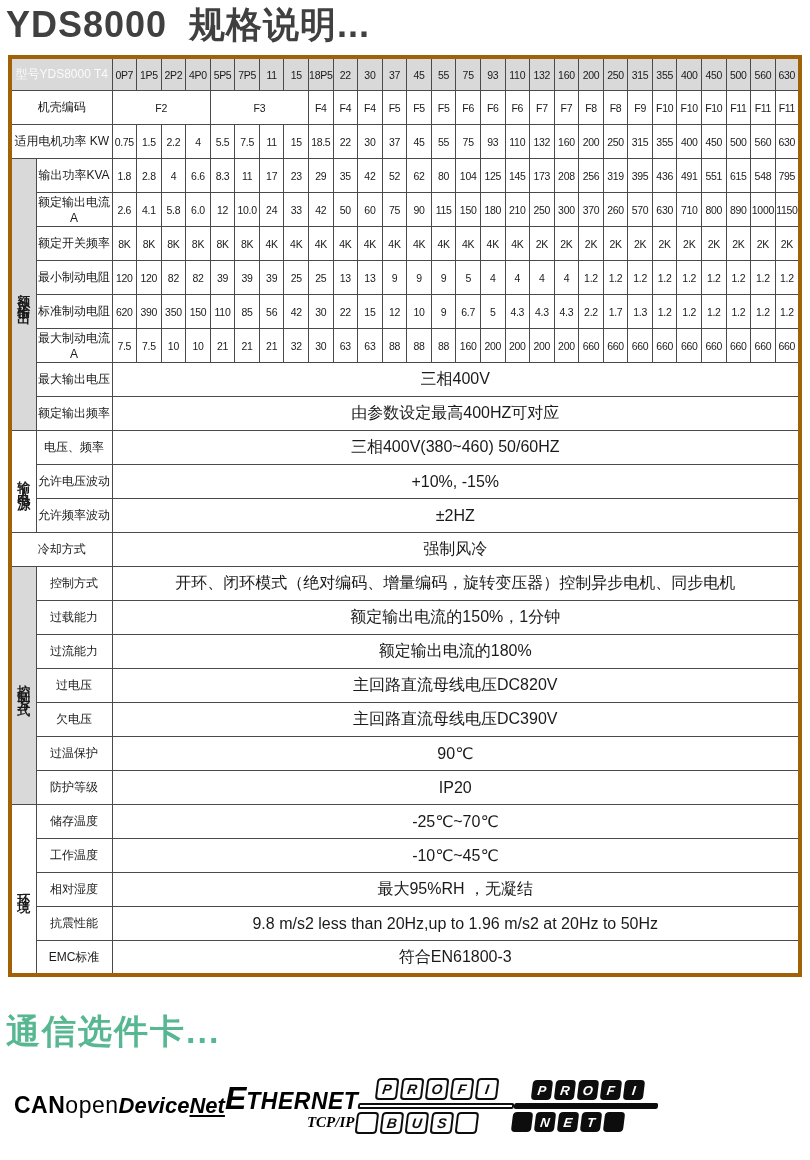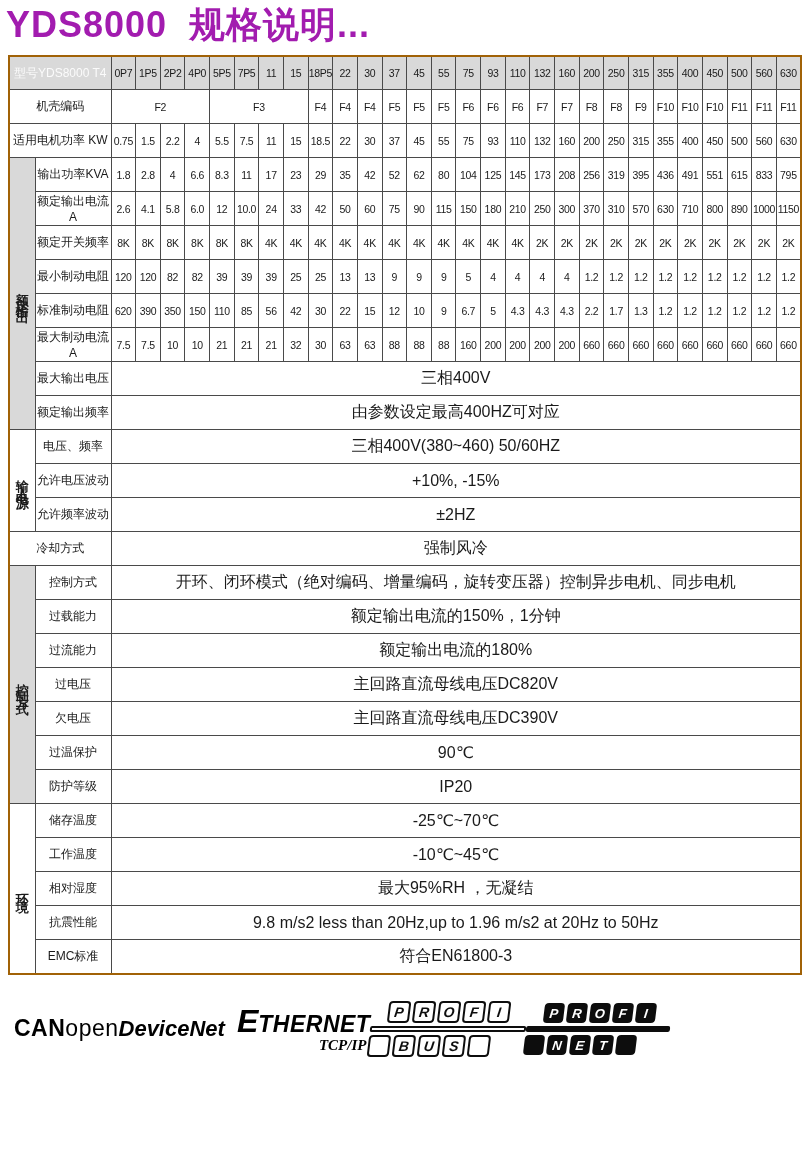--- a/index.html
+++ b/index.html
@@ -5,27 +5,27 @@
   * { box-sizing: border-box; }
   html,body { margin:0; padding:0; }
   body {
     width:810px; height:1160px; background:#ffffff; overflow:hidden;
     font-family:"Liberation Sans","DejaVu Sans",sans-serif; color:#1a1a1a;
   }
   .page { width:810px; height:1160px; position:relative; }
 
   .page-title {
     margin:2px 0 0 6px; font-size:36px; font-weight:bold; letter-spacing:1px;
-    color:#a21caf; white-space:pre; line-height:1.3;
+    color:#404040; white-space:pre; line-height:1.3;
   }
 
   table.spec {
     border-collapse:collapse; table-layout:fixed;
     width:794px; margin:6px 0 0 8px;
-    border:2px solid #a16207;
+    border:4px solid #a16207;
   }
   table.spec td {
     border:1px solid #4a4a4a; text-align:center; vertical-align:middle;
     padding:0; height:34px; overflow:hidden;
   }
   td.dcell { font-size:10.5px; letter-spacing:-0.3px; }
   td.lbl   { font-size:12px; }
   td.mval  { font-size:16px; white-space:nowrap; }
   td.glbl  { padding:0; }
   .hdrbg   { background:#d9d9d9; }
@@ -43,22 +43,22 @@
   .logos {
     margin-top:26px; padding:0 14px; width:663px;
     display:flex; align-items:center; justify-content:space-between;
   }
   .logo { color:#000; }
   .canopen { font-size:23px; letter-spacing:0.5px; }
   .cn-b { font-weight:800; }
   .cn-l { font-weight:400; }
   .devicenet { font-size:22px; font-style:italic; }
   .dn-l { font-weight:700; }
-  .dn-b { font-weight:800; }
-  .ethernet { font-style:italic; font-weight:800; line-height:1;margin-left:12px; }
+  .dn-b { font-weight:800;text-decoration:underline; }
+  .ethernet { font-style:italic; font-weight:800; line-height:1; }
   .eth-top { white-space:nowrap; }
   .eth-e { font-size:32px; }
   .eth-rest { font-size:23px; letter-spacing:0.5px; }
   .eth-sub { font-size:15px; text-align:right; padding-right:4px; margin-top:1px;font-family:Liberation Serif, serif; }
 
   .tile-logo { display:flex; flex-direction:column; transform:skewX(-7deg); }
   .trow { display:flex; gap:3px; }
   .trow.top { margin-left:16px; margin-bottom:3px; }
   .trow.bot { margin-top:3px; }
   .tile {
@@ -223,21 +223,21 @@
           <td class="dcell">145</td>
           <td class="dcell">173</td>
           <td class="dcell">208</td>
           <td class="dcell">256</td>
           <td class="dcell">319</td>
           <td class="dcell">395</td>
           <td class="dcell">436</td>
           <td class="dcell">491</td>
           <td class="dcell">551</td>
           <td class="dcell">615</td>
-          <td class="dcell">833</td>
+          <td class="dcell">548</td>
           <td class="dcell">795</td>
         </tr>
         <tr>
           <td class="lbl">额定输出电流A</td>
           <td class="dcell">2.6</td>
           <td class="dcell">4.1</td>
           <td class="dcell">5.8</td>
           <td class="dcell">6.0</td>
           <td class="dcell">12</td>
           <td class="dcell">10.0</td>
@@ -248,21 +248,21 @@
           <td class="dcell">60</td>
           <td class="dcell">75</td>
           <td class="dcell">90</td>
           <td class="dcell">115</td>
           <td class="dcell">150</td>
           <td class="dcell">180</td>
           <td class="dcell">210</td>
           <td class="dcell">250</td>
           <td class="dcell">300</td>
           <td class="dcell">370</td>
-          <td class="dcell">310</td>
+          <td class="dcell">260</td>
           <td class="dcell">570</td>
           <td class="dcell">630</td>
           <td class="dcell">710</td>
           <td class="dcell">800</td>
           <td class="dcell">890</td>
           <td class="dcell">1000</td>
           <td class="dcell">1150</td>
         </tr>
         <tr>
           <td class="lbl">额定开关频率</td>
@@ -465,20 +465,21 @@
           <td class="lbl">抗震性能</td>
           <td colspan="28" class="mval">9.8 m/s2 less than 20Hz,up to 1.96 m/s2 at 20Hz to 50Hz</td>
         </tr>
         <tr>
           <td class="lbl">EMC标准</td>
           <td colspan="28" class="mval">符合EN61800-3</td>
         </tr>
       </tbody>
     </table>
 
+  <h2 class="comm-title">通信选件卡...</h2>
 
   <div class="logos">
     <div class="logo canopen"><span class="cn-b">CAN</span><span class="cn-l">open</span></div>
     <div class="logo devicenet"><span class="dn-l">Device</span><span class="dn-b">Net</span></div>
     <div class="logo ethernet">
       <div class="eth-top"><span class="eth-e">E</span><span class="eth-rest">THERNET</span></div>
       <div class="eth-sub">TCP/IP</div>
     </div>
     <div class="logo tile-logo profibus">
         <div class="trow top">

